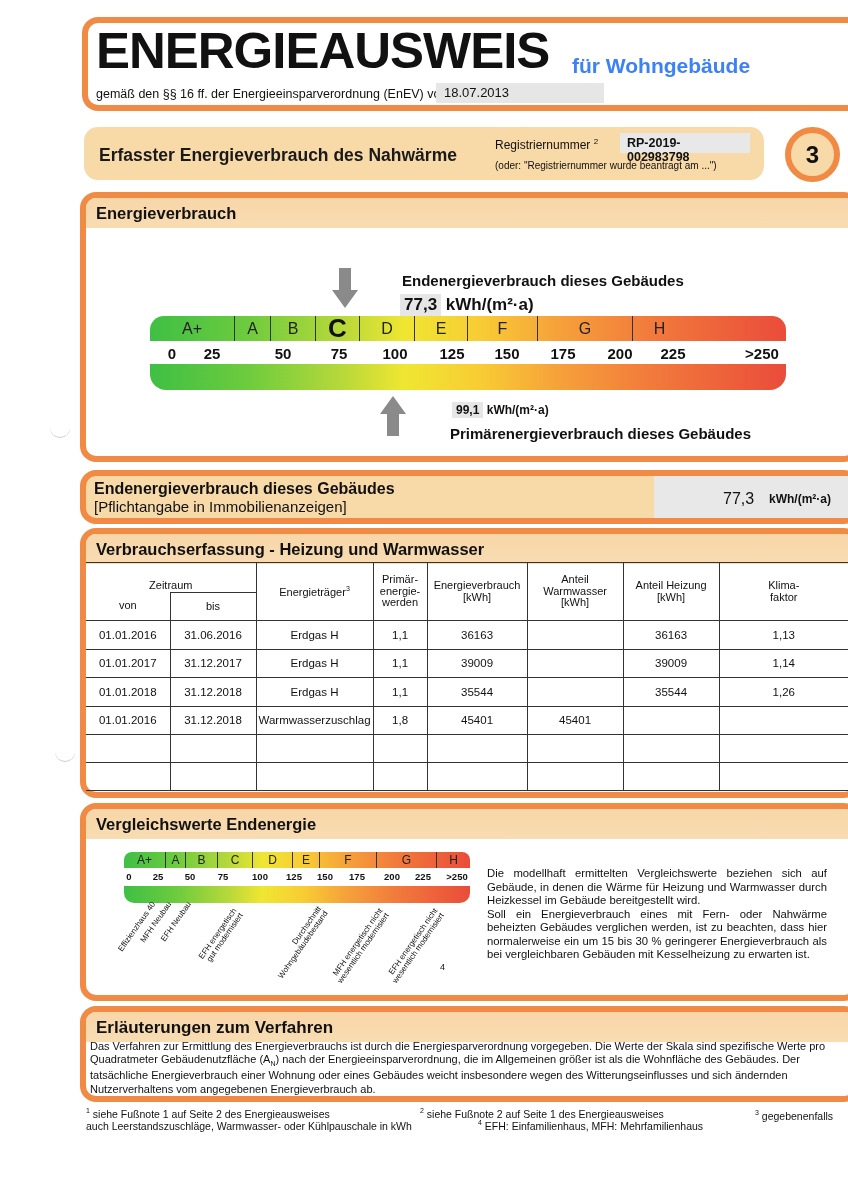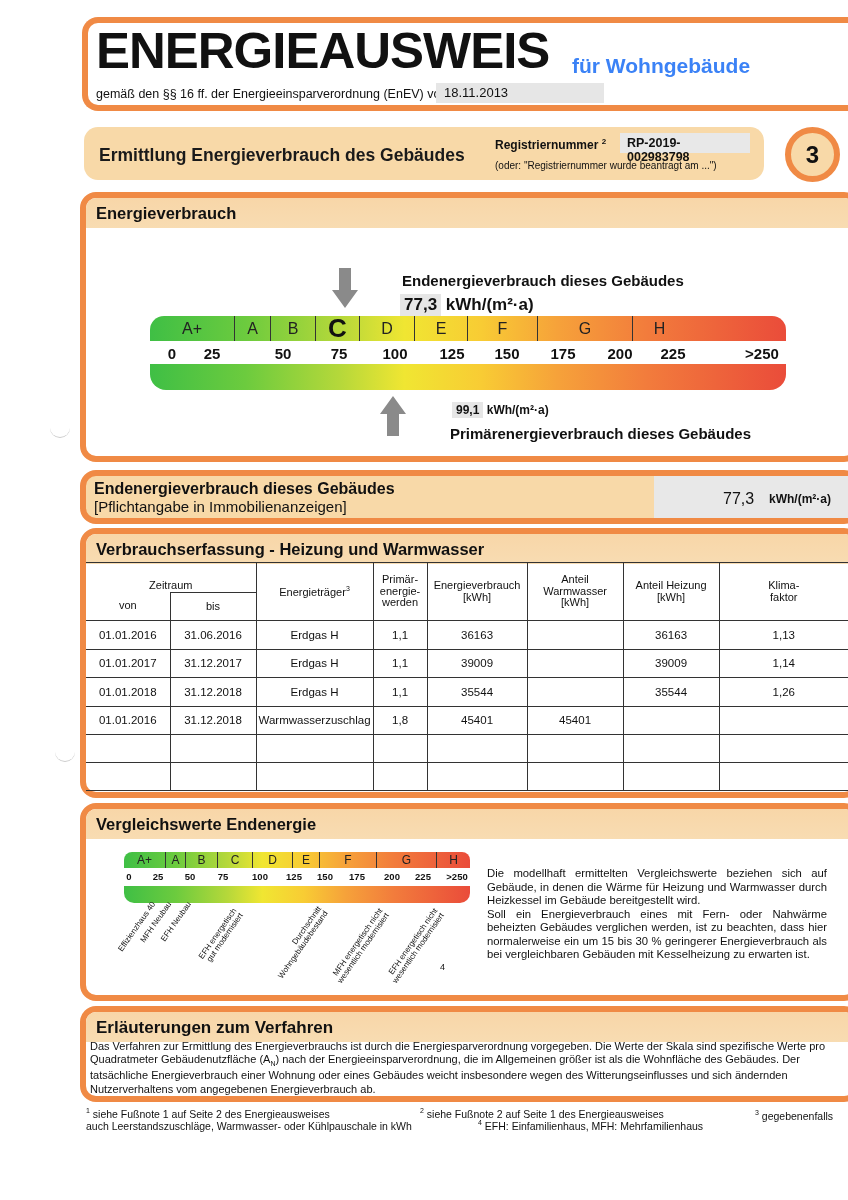--- a/index.html
+++ b/index.html
@@ -12,21 +12,21 @@
   .header-box { left: 82px; top: 17px; width: 790px; height: 94px; border: 6px solid #f08a45; border-right: none; border-radius: 16px 0 0 16px; background: #fff; }
   .title-main { left: 96px; top: 26px; font-size: 50px; font-weight: bold; letter-spacing: -1px; color: #111; line-height: 1; transform: scaleX(1.02); transform-origin: left; }
   .title-sub { left: 572px; top: 54px; font-size: 21px; font-weight: bold; color: #3b82f6; }
   .header-line { left: 96px; top: 86px; font-size: 12.5px; color: #111; }
   .header-line sup { font-size: 8px; }
   .date-field { left: 436px; top: 83px; width: 168px; height: 20px; background: #e6e6e6; font-size: 13px; padding: 2px 8px; }
 
   
   .reg-bar { left: 84px; top: 127px; width: 680px; height: 53px; background: #f8d9a8; border-radius: 14px; }
   .reg-title { left: 99px; top: 145px; font-size: 17.5px; font-weight: bold; color: #1a1a1a; }
-  .reg-label { left: 495px; top: 137px; font-size: 12px; font-weight: bold; }
+  .reg-label { left: 495px; top: 137px; font-size: 12px; font-weight: normal; }
   .reg-label sup { font-size: 8px; }
   .reg-value { left: 620px; top: 133px; width: 130px; height: 20px; background: #e8e8e8; font-size: 12.5px; font-weight: bold; padding: 3px 7px; }
   .reg-note { left: 495px; top: 160px; font-size: 10px; }
   .page-circle { left: 785px; top: 127px; width: 55px; height: 55px; border-radius: 50%; border: 6px solid #f08a45; background: #f8d9a8; display: flex; align-items: center; justify-content: center; font-size: 24px; font-weight: bold; }
 
   
   .section { border: 6px solid #f08a45; border-right: 6px solid #f08a45; border-radius: 16px; background: #fff; overflow: hidden; }
   .section-head { background: linear-gradient(180deg, #f8d6a8, #f8dcb2); font-weight: bold; font-size: 16.5px; padding: 6px 10px 5px; height: 30px; }
 
   .sec-energy { left: 80px; top: 192px; width: 780px; height: 270px; }
@@ -95,24 +95,24 @@
 </head>
 <body>
 
 <div class="abs header-box"></div>
 <div class="abs title-main">ENERGIEAUSWEIS</div>
 <div class="abs title-sub">für Wohngebäude</div>
 <div class="abs header-line">
   <span>gemäß den §§ 16 ff. der Energieeinsparverordnung (EnEV) vom</span>
   <sup>1</sup>
 </div>
-<div class="abs date-field">18.11.2013</div>
+<div class="abs date-field">18.07.2013</div>
 
 <div class="abs reg-bar"></div>
-<div class="abs reg-title">Ermittlung Energieverbrauch des Gebäudes</div>
+<div class="abs reg-title">Erfasster Energieverbrauch des Nahwärme</div>
 <div class="abs reg-label">
   <span>Registriernummer</span>
   <sup>2</sup>
 </div>
 <div class="abs reg-value">RP-2019-002983798</div>
 <div class="abs reg-note">(oder: "Registriernummer wurde beantragt am ...")</div>
 <div class="abs page-circle">3</div>
 
 <div class="abs section sec-energy">
   <div class="section-head">Energieverbrauch</div>

